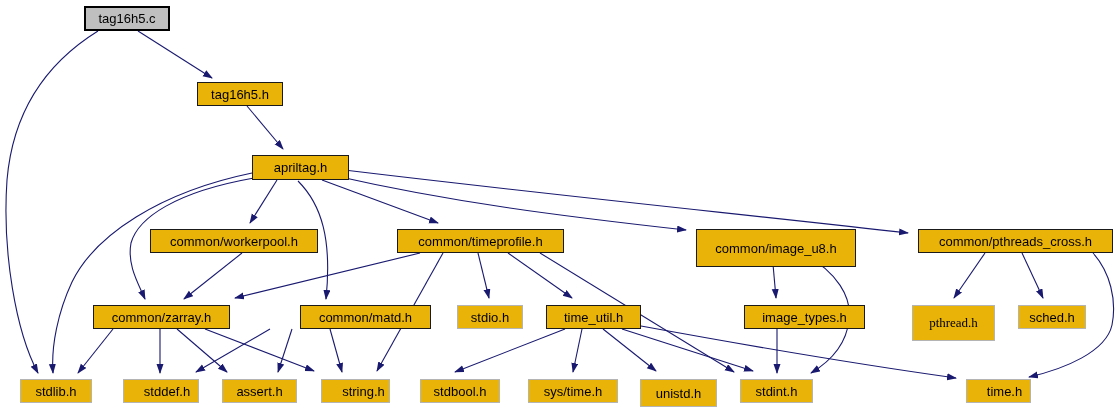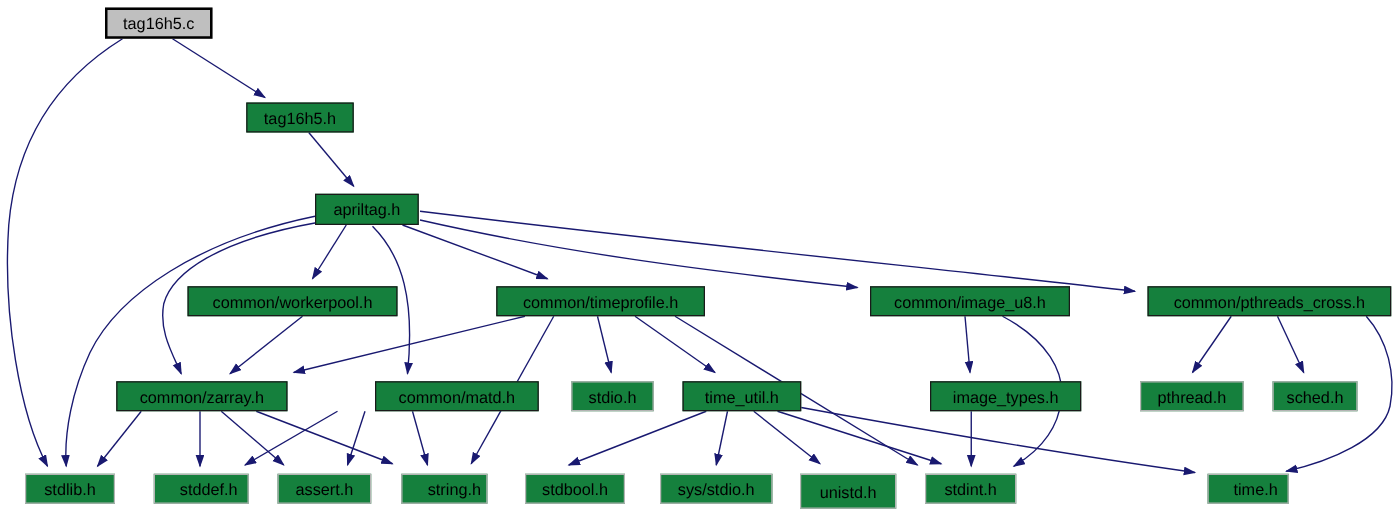--- a/index.html
+++ b/index.html
@@ -7,21 +7,21 @@
     position:relative;
     width:1118px;height:411px;
     background:#ffffff;
     font-family:"Liberation Sans", "DejaVu Sans", sans-serif;
     overflow:hidden;
   }
   #edges{position:absolute;left:0;top:0;width:1118px;height:411px;}
   .node{
     position:absolute;
     box-sizing:border-box;
-    background:#15803d;
+    background:#eab308;
     border:1px solid #000000;
     color:#000000;
     font-size:13px;
     text-align:center;
     white-space:nowrap;
     display:flex;align-items:center;justify-content:center;
     cursor:pointer;
   }
   .node.current{background:#bfbfbf;border:2px solid #000000;cursor:default;text-align:center;}
   .node.internal{border:1.4px solid #1a1a1a;}
@@ -71,35 +71,35 @@
         <path d="M 802,253 C 838,272 852,298 849,320 C 846,348 826,364 811,373" class="edge" marker-end="url(#arrow)"></path>
         <path d="M 777,329 L 777,373" class="edge" marker-end="url(#arrow)"></path>
         <path d="M 985,253 L 954,298" class="edge" marker-end="url(#arrow)"></path>
         <path d="M 1022,253 L 1043,298" class="edge" marker-end="url(#arrow)"></path>
         <path d="M 1093,253 C 1110,272 1117,300 1112,325 C 1106,352 1064,369 1029,377" class="edge" marker-end="url(#arrow)"></path>
       </g>
   </svg>
   <div id="node-layer">
       <div class="node current" style="left: 84px; top: 6px; width: 86px; height: 25px;">tag16h5.c</div>
       <div class="node internal" style="left: 197px; top: 82px; width: 86px; height: 24px;">tag16h5.h</div>
-      <div class="node internal" style="left: 252px; top: 155px; width: 83px; height: 25px; text-align: right;">apriltag.h</div>
+      <div class="node internal" style="left: 252px; top: 155px; width: 97px; height: 25px; text-align: right;">apriltag.h</div>
       <div class="node internal" style="left: 150px; top: 229px; width: 168px; height: 24px;">common/workerpool.h</div>
       <div class="node internal" style="left: 397px; top: 229px; width: 167px; height: 24px;">common/timeprofile.h</div>
-      <div class="node internal" style="left: 696px; top: 229px; width: 160px; height: 24px;">common/image_u8.h</div>
+      <div class="node internal" style="left: 696px; top: 229px; width: 160px; height: 38px;">common/image_u8.h</div>
       <div class="node internal" style="left: 918px; top: 229px; width: 195px; height: 24px;">common/pthreads_cross.h</div>
       <div class="node internal" style="left: 93px; top: 305px; width: 137px; height: 24px;">common/zarray.h</div>
       <div class="node internal" style="left: 252px; top: 305px; width: 131px; height: 24px; margin-left: 48px;">common/matd.h</div>
       <div class="node external" style="left: 457px; top: 305px; width: 66px; height: 24px;">stdio.h</div>
       <div class="node internal" style="left: 546px; top: 305px; width: 95px; height: 24px;">time_util.h</div>
       <div class="node internal" style="left: 744px; top: 305px; width: 121px; height: 24px;">image_types.h</div>
-      <div class="node external" style="left: 912px; top: 305px; width: 83px; height: 24px;">pthread.h</div>
+      <div class="node external" style="left: 912px; top: 305px; width: 83px; height: 36px; font-family: Liberation Serif, serif;">pthread.h</div>
       <div class="node external" style="left: 1018px; top: 305px; width: 68px; height: 24px;">sched.h</div>
       <div class="node external" style="left: 20px; top: 379px; width: 72px; height: 24px;">stdlib.h</div>
       <div class="node external" style="left: 123px; top: 379px; width: 76px; height: 24px; padding-left: 12px;">stddef.h</div>
       <div class="node external" style="left: 222px; top: 379px; width: 75px; height: 24px;">assert.h</div>
       <div class="node external" style="left: 321px; top: 379px; width: 69px; height: 24px; padding-left: 16px;">string.h</div>
       <div class="node external" style="left: 420px; top: 379px; width: 80px; height: 24px;">stdbool.h</div>
-      <div class="node external" style="left: 528px; top: 379px; width: 90px; height: 24px;">sys/stdio.h</div>
+      <div class="node external" style="left: 528px; top: 379px; width: 90px; height: 24px;">sys/time.h</div>
       <div class="node external" style="left: 640px; top: 379px; width: 77px; height: 28px;">unistd.h</div>
       <div class="node external" style="left: 740px; top: 379px; width: 73px; height: 24px;">stdint.h</div>
       <div class="node external" style="left: 966px; top: 379px; width: 65px; height: 24px; padding-left: 12px;">time.h</div>
     </div>
 </div>
 
 </body></html>

